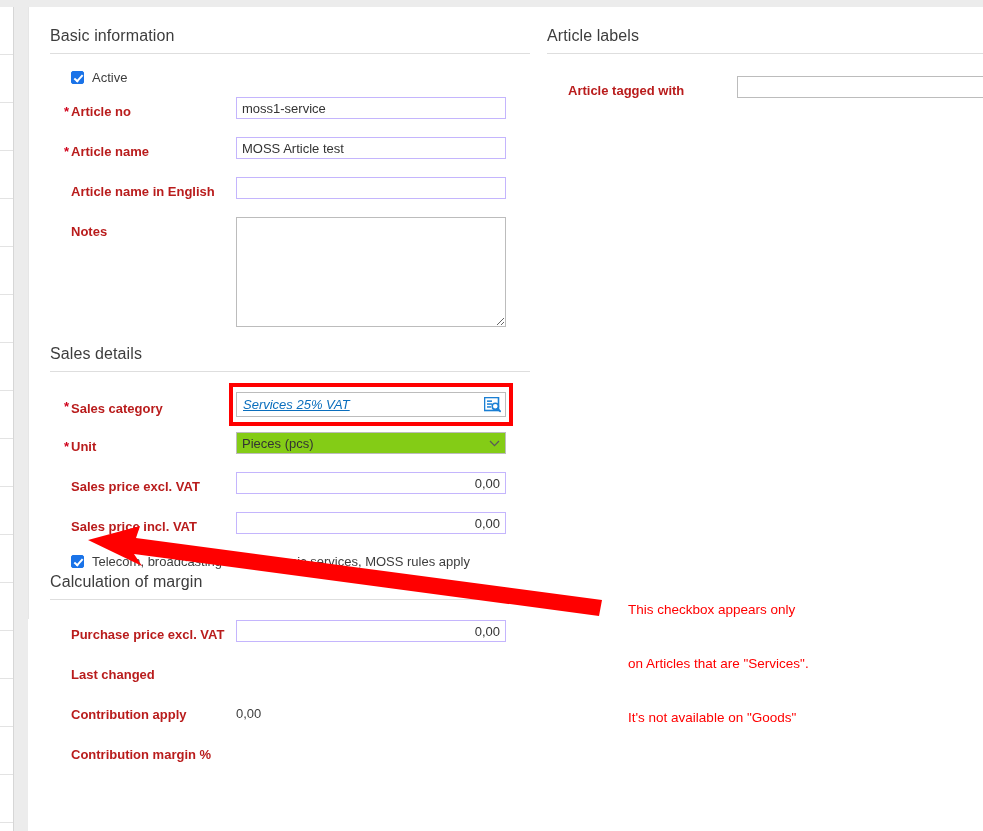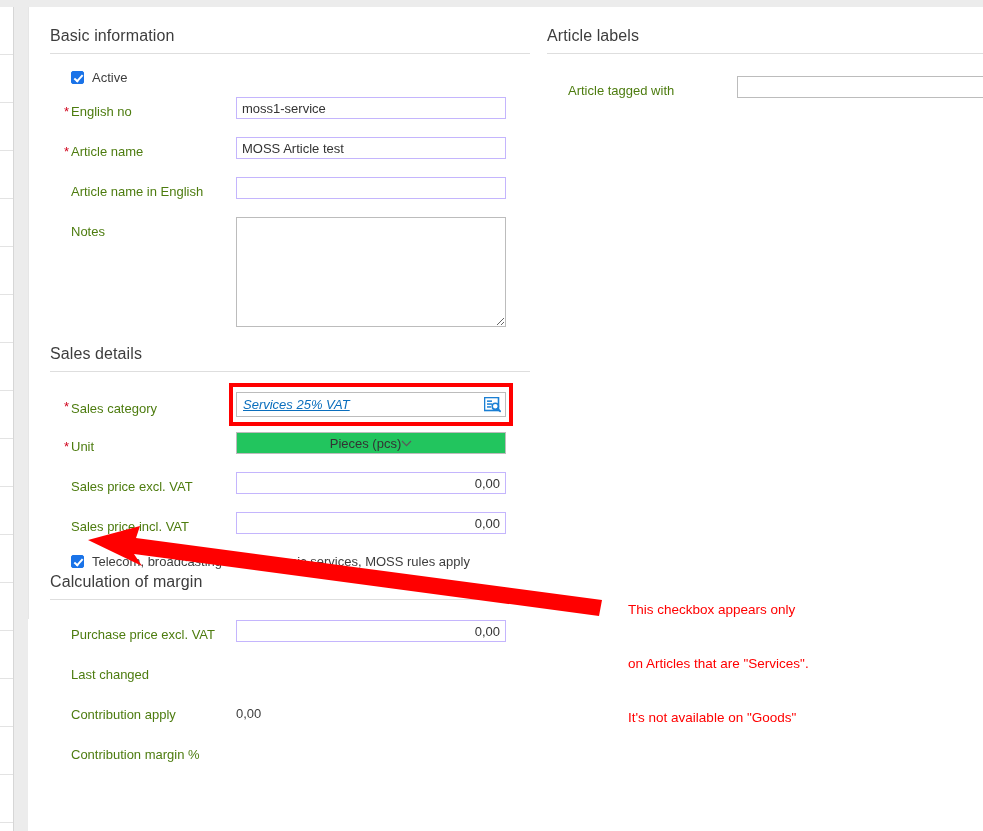--- a/index.html
+++ b/index.html
@@ -93,26 +93,27 @@
     display: flex;
     align-items: flex-start;
     min-height: 30px;
     margin-top: 0;
   }
   .row-gap-sm { height: 10px; }
   .field-label {
     width: 186px;
     flex: 0 0 186px;
     font-size: 13px;
-    color: #4d7c0f;
+    color: #b91c1c;
     line-height: 17px;
     padding-top: 6px;
     box-sizing: border-box;
     position: relative;
     padding-left: 21px;
+    font-weight: bold;
   }
   .field-label.req::before {
     content: "*";
     color: #d0021b;
     position: absolute;
     left: 14px;
     top: 6px;
     font-size: 13px;
   }
 
@@ -144,27 +145,27 @@
     padding: 3px 5px;
     outline: none;
     resize: both;
     overflow: auto;
   }
   .select-input {
     width: 270px;
     height: 22px;
     box-sizing: border-box;
     border: 1px solid #bcbcbc;
-    background: #22c55e;
+    background: #84cc16;
     font-size: 13px;
     color: #333333;
-    padding: 2px 21px;
+    padding: 2px 5px;
     display: flex;
     align-items: center;
-    justify-content: center;
+    justify-content: space-between;
     cursor: default;
   }
   .select-input .chev {
     color: #555;
     font-size: 11px;
     line-height: 1;
   }
 
   
   .lookup-wrap {
@@ -315,21 +316,21 @@
       <h2 class="section-title">Basic information</h2>
 
       <div style="height:16px"></div>
 
       <div class="checkbox-row" style="margin-bottom:12px;">
         <span class="cbox"></span>
         <span class="cbox-label">Active</span>
       </div>
 
       <div class="form-row">
-        <div class="field-label req">English no</div>
+        <div class="field-label req">Article no</div>
         <input class="text-input" type="text" value="moss1-service" style="">
       </div>
 
       <div class="row-gap-sm"></div>
 
       <div class="form-row">
         <div class="field-label req">Article name</div>
         <input class="text-input" type="text" value="MOSS Article test" style="">
       </div>
 

